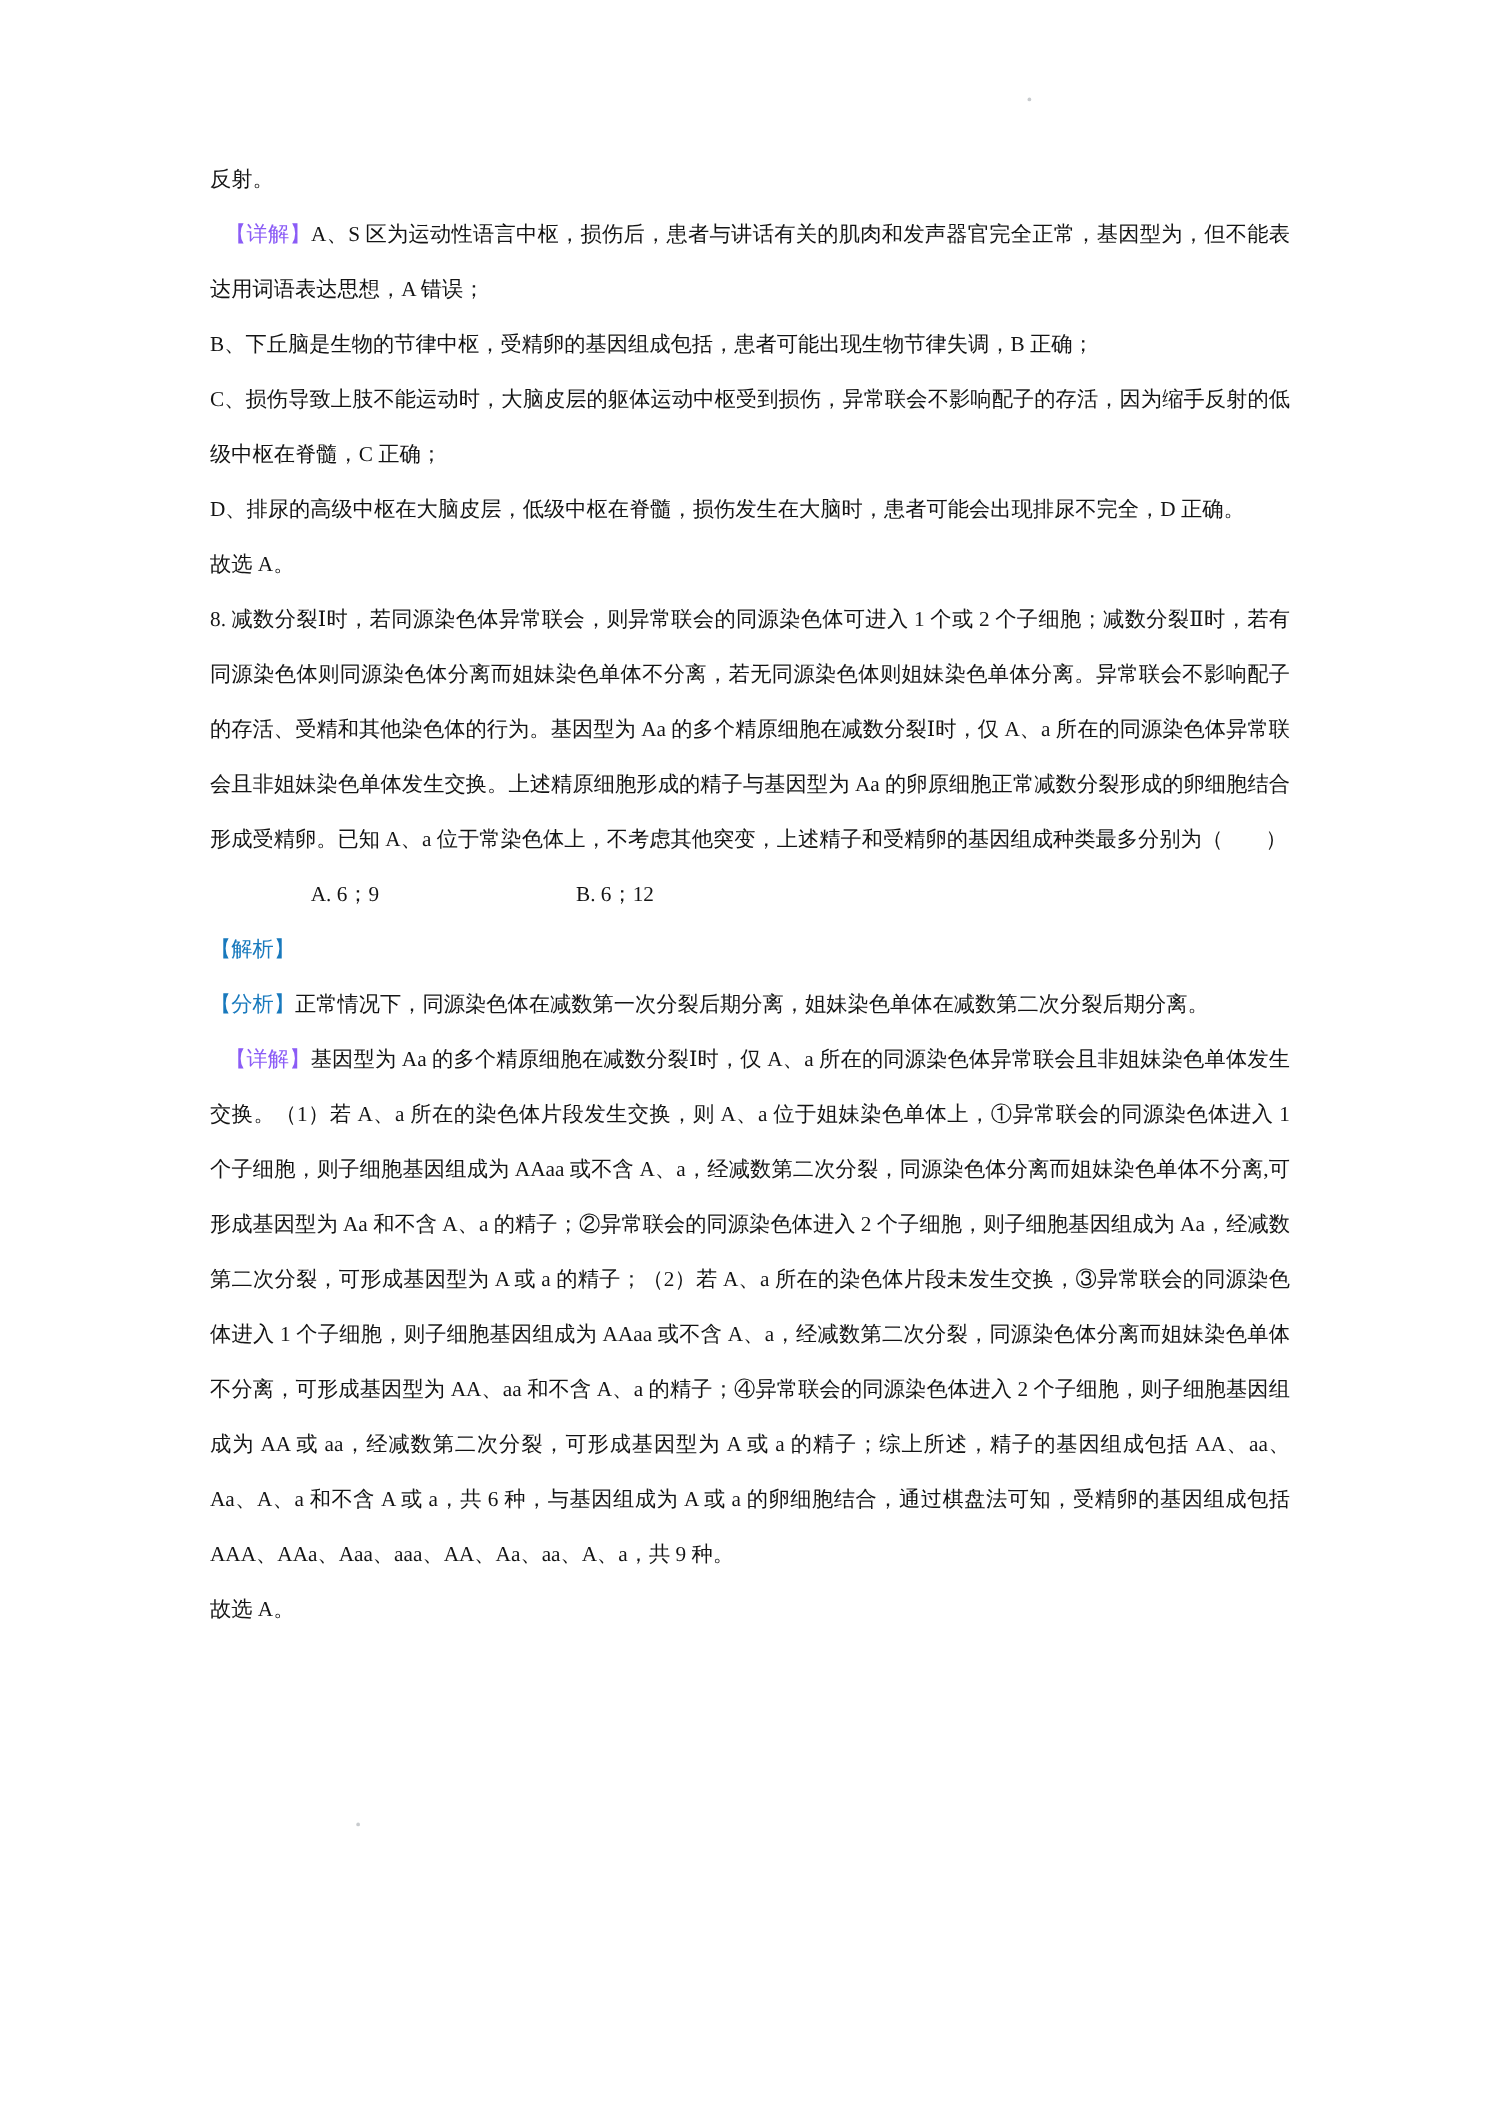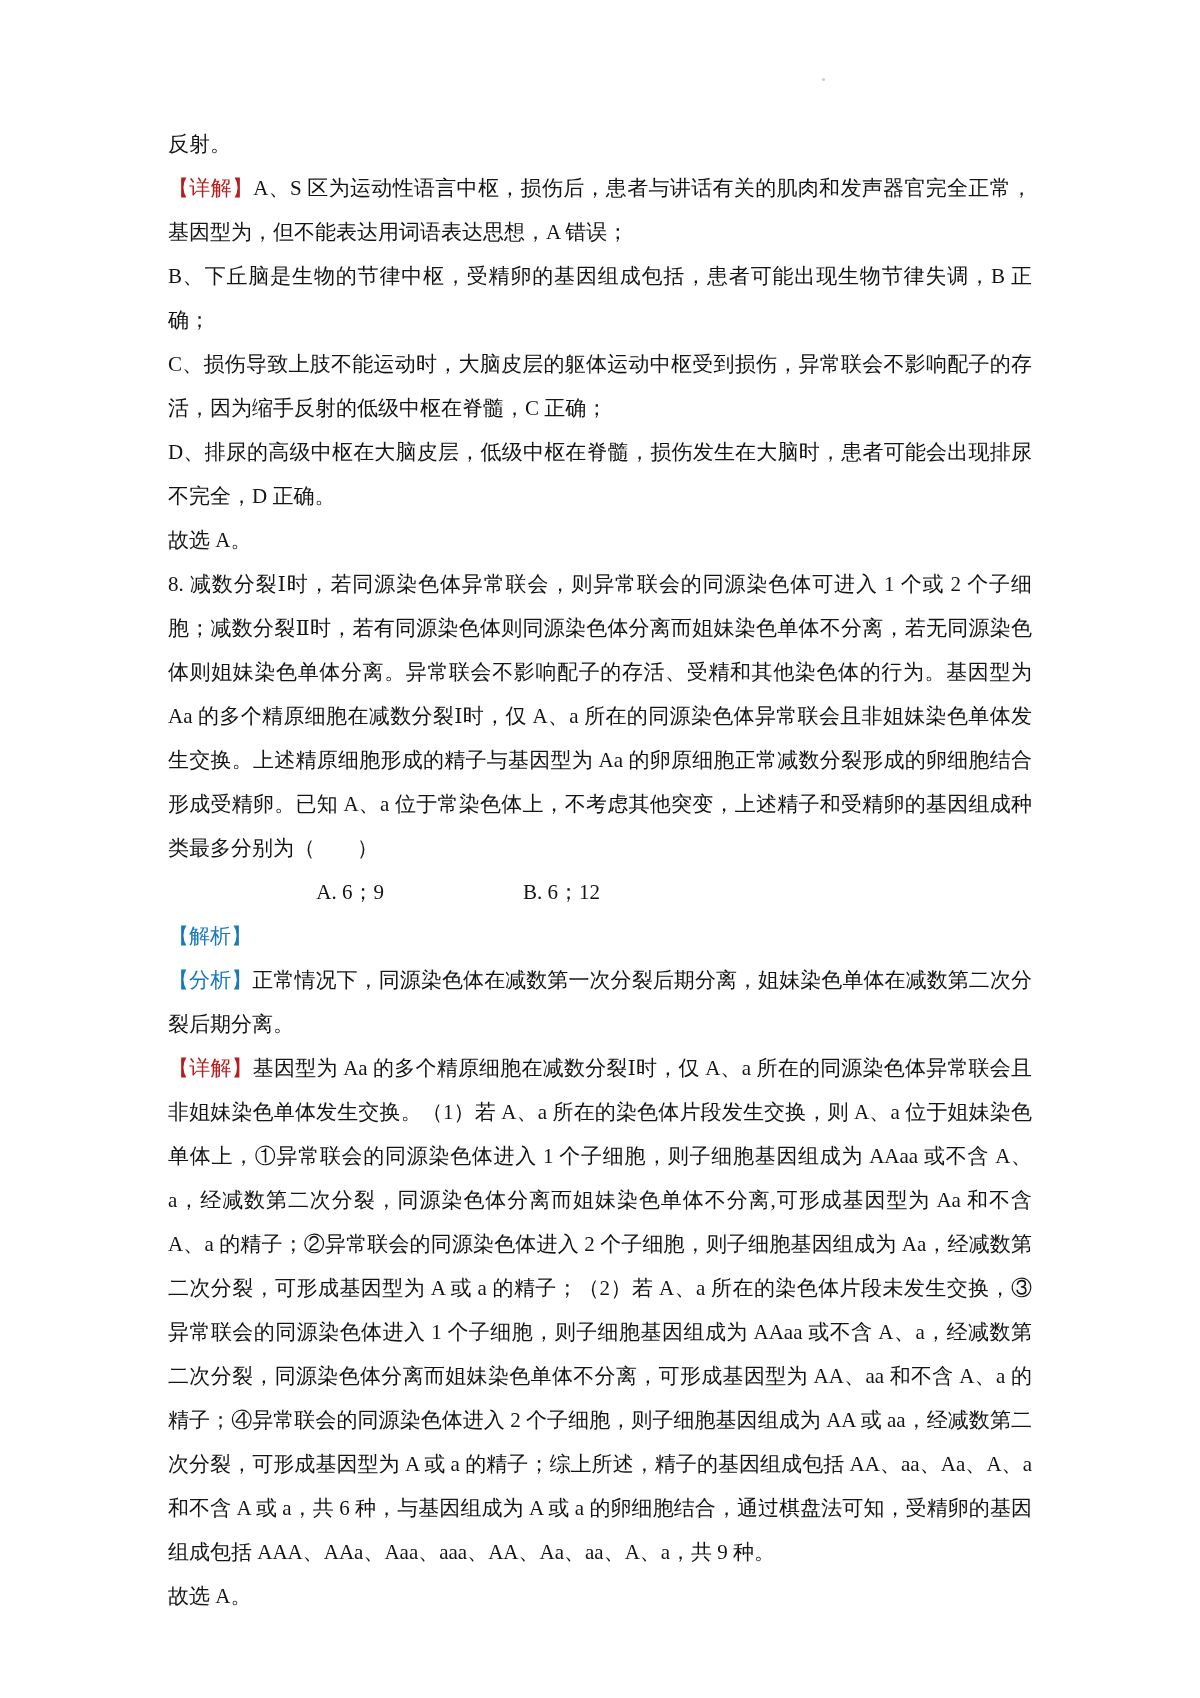--- a/index.html
+++ b/index.html
@@ -9,44 +9,45 @@
   }
   .page {
     position: relative;
     width: 1200px;
     height: 1698px;
     margin: 0 auto;
     background: #ffffff;
     box-sizing: border-box;
     padding: 122px 168px 0 168px;
     font-family: "Liberation Serif", "DejaVu Serif", serif;
-    font-size: 21px;
+    font-size: 17px;
     line-height: 44px;
     color: #141414;
     overflow: hidden;
   }
   .para {
     margin: 0;
     text-align: justify;
     text-justify: inter-ideograph;
     word-break: break-word;
   }
   .label-blue {
     color: var(--accent-blue, #1879bd);
   }
   .label-black {
-    color: #b91c1c;
+    color: #8b5cf6;
+    margin-left: 12px;
   }
   .options-row {
     display: grid;
     grid-template-columns: repeat(4, 1fr);
     margin: 0;
   }
   .options-row span {
-    text-align: right;
+    text-align: center;
     white-space: nowrap;
   }
   .artifact-dot {
     position: absolute;
     width: 3px;
     height: 3px;
     border-radius: 50%;
     background: #9aa0a6;
     opacity: 0.55;
   }

